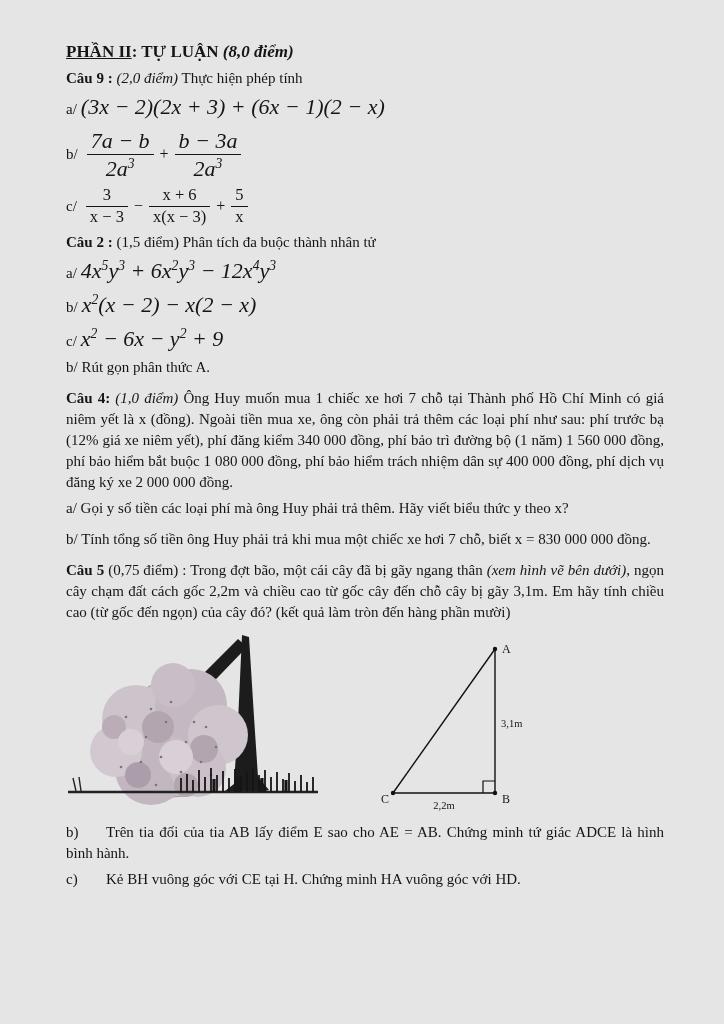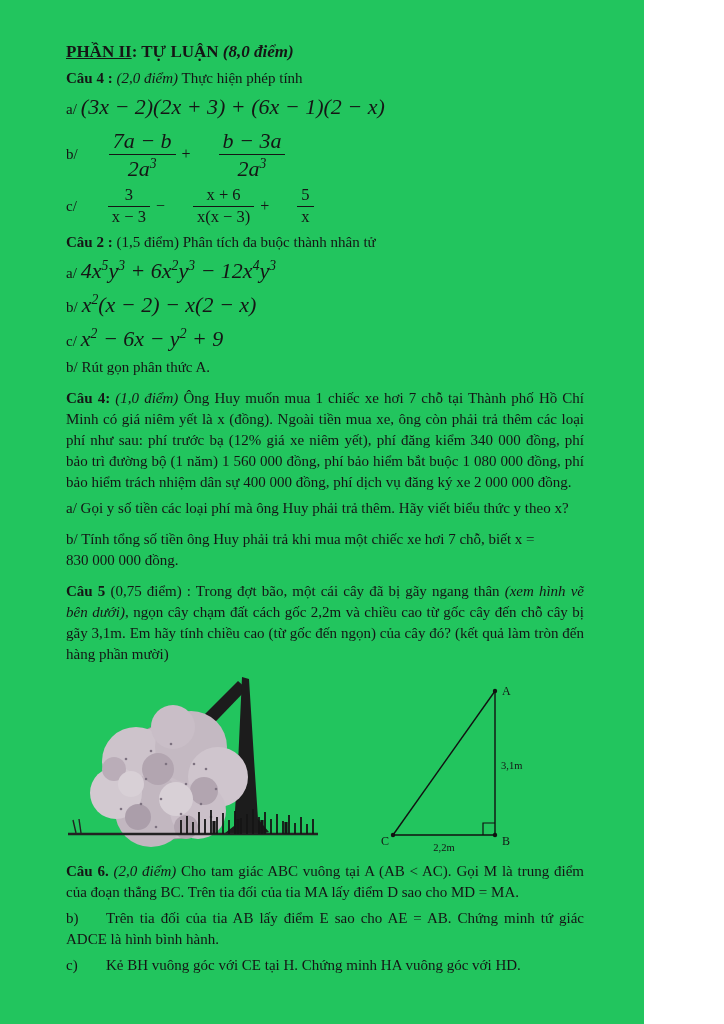--- a/index.html
+++ b/index.html
@@ -1,55 +1,55 @@
 <!DOCTYPE html>
 <html><head>
 <meta charset="utf-8">
 <style>
   html,body{margin:0;padding:0;background:#fff;}
   .page{
-    width:644px;height:1024px;box-sizing:border-box;
-    padding:40px 60px 0 66px;background:#22c55e;color:#151515;
+    width:724px;height:1024px;box-sizing:border-box;
+    padding:40px 60px 0 66px;background:#e5e5e5;color:#151515;
     font-family:"Liberation Serif",serif;font-size:15px;line-height:1.4;
     overflow:hidden;position:relative;
   }
   .header{font-size:17px;font-weight:bold;margin:0 0 3px;}
   .u{text-decoration:underline;}
   .bi{font-style:italic;}
   .qtitle{margin:4px 0 0;}
   .qtitle .pts-i{font-style:italic;}
   b,.bold{font-weight:bold;}
   .math{font-family:"Liberation Serif",serif;font-style:italic;font-size:22px;}
   .mathu{font-family:"Liberation Serif",serif;font-style:normal;font-size:16.5px;}
   sup{font-size:0.62em;line-height:0;vertical-align:super;}
   .ilabel{margin-right:4px;}
   .math-line{margin:3px 0 2px;}
   .math-row{display:flex;align-items:center;margin:5px 0;gap:5px;}
-  .frac{display:inline-flex;flex-direction:column;text-align:center;vertical-align:middle;margin-left:22px;}
+  .frac{display:inline-flex;flex-direction:column;text-align:center;vertical-align:middle;}
   .frac .num{display:block;padding:0 4px 1px;border-bottom:1.4px solid #151515;line-height:1.15;}
   .frac .den{display:block;padding:1px 4px 0;line-height:1.15;}
   .op{font-size:16px;padding:0 1px;}
   .para{margin:10px 0 0;text-align:justify;}
   .tight{margin:5px 0 0;}
   .subitem{margin:5px 0 0;text-align:justify;}
   .slabel{display:inline-block;width:40px;}
   .figure{position:relative;height:190px;margin-top:4px;}
   .tree-svg{position:absolute;left:0;top:0;}
   .tri-svg{position:absolute;left:315px;top:0;}
   svg text{font-family:"Liberation Serif",serif;fill:#151515;}
   .footer{text-align:center;font-weight:bold;margin-top:6px;letter-spacing:0.5px;}
 </style>
 </head>
 <body>
 
 <div class="page">
 
   <h1 class="header"><span class="u">PHẦN II</span><span>: TỰ LUẬN </span><span class="bi">(8,0 điểm)</span></h1>
 
-  <p class="qtitle"><b>Câu 4 :</b> <span class="pts-i">(2,0 điểm)</span> <span>Thực hiện phép tính</span></p>
+  <p class="qtitle"><b>Câu 9 :</b> <span class="pts-i">(2,0 điểm)</span> <span>Thực hiện phép tính</span></p>
   <p class="math-line"><span class="ilabel">a/</span><span class="math">(3x − 2)(2x + 3) + (6x − 1)(2 − x)</span></p>
   <div class="math-row">
     <span class="ilabel">b/</span>
       <span class="frac math">
         <span class="num">7a − b</span>
         <span class="den">2a<sup>3</sup></span>
       </span>
     <span class="op">+</span>
     <span class="frac math">
         <span class="num">b − 3a</span>
@@ -147,18 +147,17 @@
       <circle cx="114" cy="166" r="2.2" fill="#111"></circle>
       <circle cx="12" cy="166" r="2.2" fill="#111"></circle>
       <text x="121" y="26" font-size="12">A</text>
       <text x="121" y="176" font-size="12">B</text>
       <text x="0" y="176" font-size="12">C</text>
       <text x="120" y="100" font-size="10.5">3,1m</text>
       <text x="63" y="182" font-size="10.5" text-anchor="middle">2,2m</text>
     </svg>
   </div>
 
-  <p class="para" style="margin-top:2px"><b>Câu 6.</b> <span class="bi">(2,0 điểm)</span> <span>Cho tam giác ABC vuông tại A (AB &lt; AC). Gọi M là trung điểm của đoạn thẳng BC. Trên tia đối của tia MA lấy điểm D sao cho MD = MA.</span></p>
   <p class="subitem"><span class="slabel">b)</span><span>Trên tia đối của tia AB lấy điểm E sao cho AE = AB. Chứng minh tứ giác ADCE là hình bình hành.</span></p>
   <p class="subitem"><span class="slabel">c)</span><span>Kẻ BH vuông góc với CE tại H. Chứng minh HA vuông góc với HD.</span></p>
 
 
 </div>
 
 </body></html>

